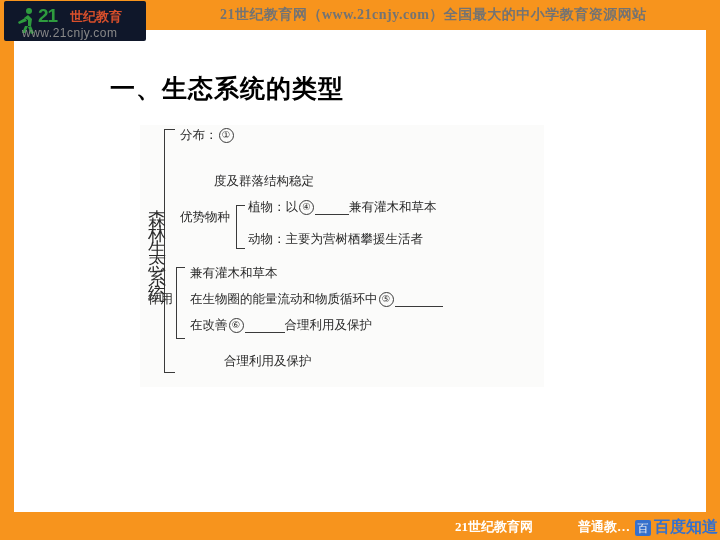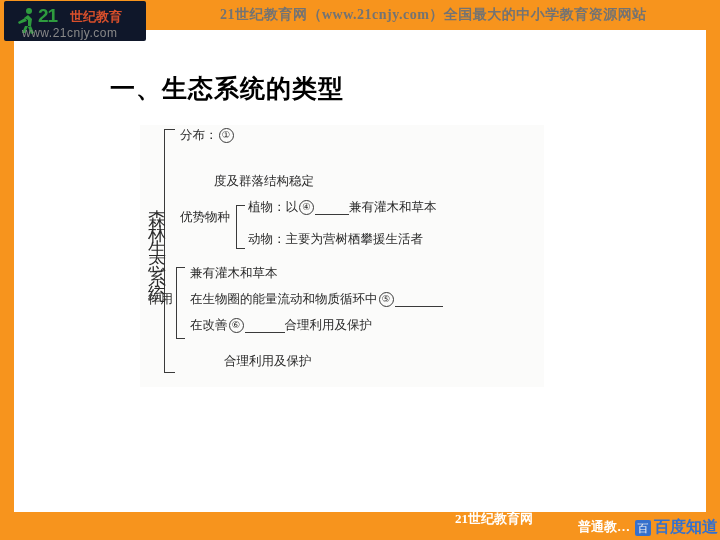--- a/index.html
+++ b/index.html
@@ -103,21 +103,21 @@
     top: 25px;
     font-size: 12px;
     color: #888888;
     letter-spacing: 0.5px;
     font-family: "Liberation Sans", sans-serif;
   }
   
   .footer-text {
     position: absolute;
     left: 455px;
-    bottom: 12px;
+    bottom: 4px;
     color: #ffffff;
     font-size: 13px;
     font-weight: bold;
     font-family: "Liberation Serif", serif;
     white-space: nowrap;
   }
   .footer-text2 {
     position: absolute;
     left: 578px;
     bottom: 4px;

